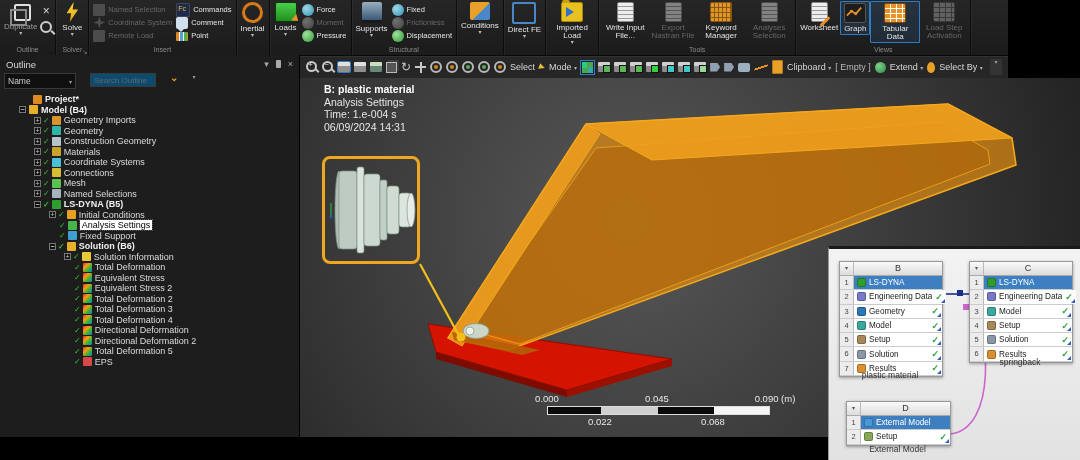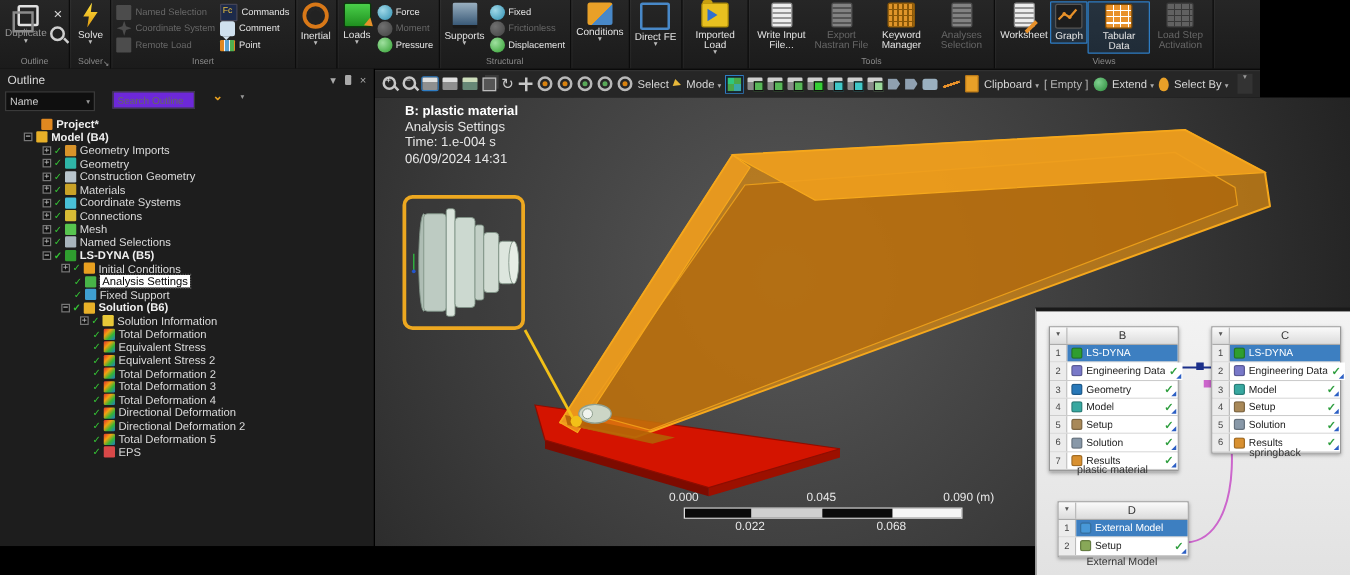--- a/index.html
+++ b/index.html
@@ -113,21 +113,21 @@
   
   #outline{position:absolute;left:0;top:55px;width:300px;height:382px;background:#1d1d1d;
     border-right:1px solid #000;box-sizing:border-box}
   #outline-header{height:18px;display:flex;align-items:center;padding:0 6px;color:#d8d8d8;font-size:9.5px}
   #outline-header .hicons{margin-left:auto;display:flex;gap:7px;color:#aaa;font-size:9px;align-items:center}
   .pin-icon{display:inline-block;width:5px;height:8px;background:#aaa;border-radius:1px}
   #outline-filter{height:19px;display:flex;gap:14px;padding:0 4px}
   .name-select{width:64px;height:14px;background:#0f0f0f;border:1px solid #3a3a3a;color:#ccc;font-size:8.5px;
     display:flex;align-items:center;padding:0 3px;justify-content:space-between}
   .name-select .caret{font-size:6px;color:#999}
-  #outline-search{width:58px;height:12px;background:#6d28d9;border:1px solid #3a3a3a;color:#bbb;font-size:8px;padding:0 3px}
+  #outline-search{width:58px;height:12px;background:#0c4a6e;border:1px solid #3a3a3a;color:#bbb;font-size:8px;padding:0 3px}
   #outline-search::placeholder{color:#666}
   .chev-orange{color:#e8a020;font-size:10px;font-weight:bold;line-height:10px}
   .mini-caret{font-size:6px;color:#999}
   #outline-tree{padding-top:2px}
   .trow{display:flex;align-items:center;height:10.5px;font-size:9px;color:#dcdcdc;white-space:nowrap}
   .trow.b{font-weight:bold;color:#f0f0f0}
   .texp{width:8px;height:7px;flex:none;margin-right:2px;font-size:7px;line-height:6px;text-align:center;color:#ccc}
   .texp.on{border:1px solid #777;background:#111;width:7px;height:7px;box-sizing:border-box;line-height:5px}
   .tchk{color:#35c435;font-size:8px;margin-right:1px;flex:none}
   .tico{width:9px;height:9px;border-radius:1px;margin:0 3px 0 1px;flex:none}

